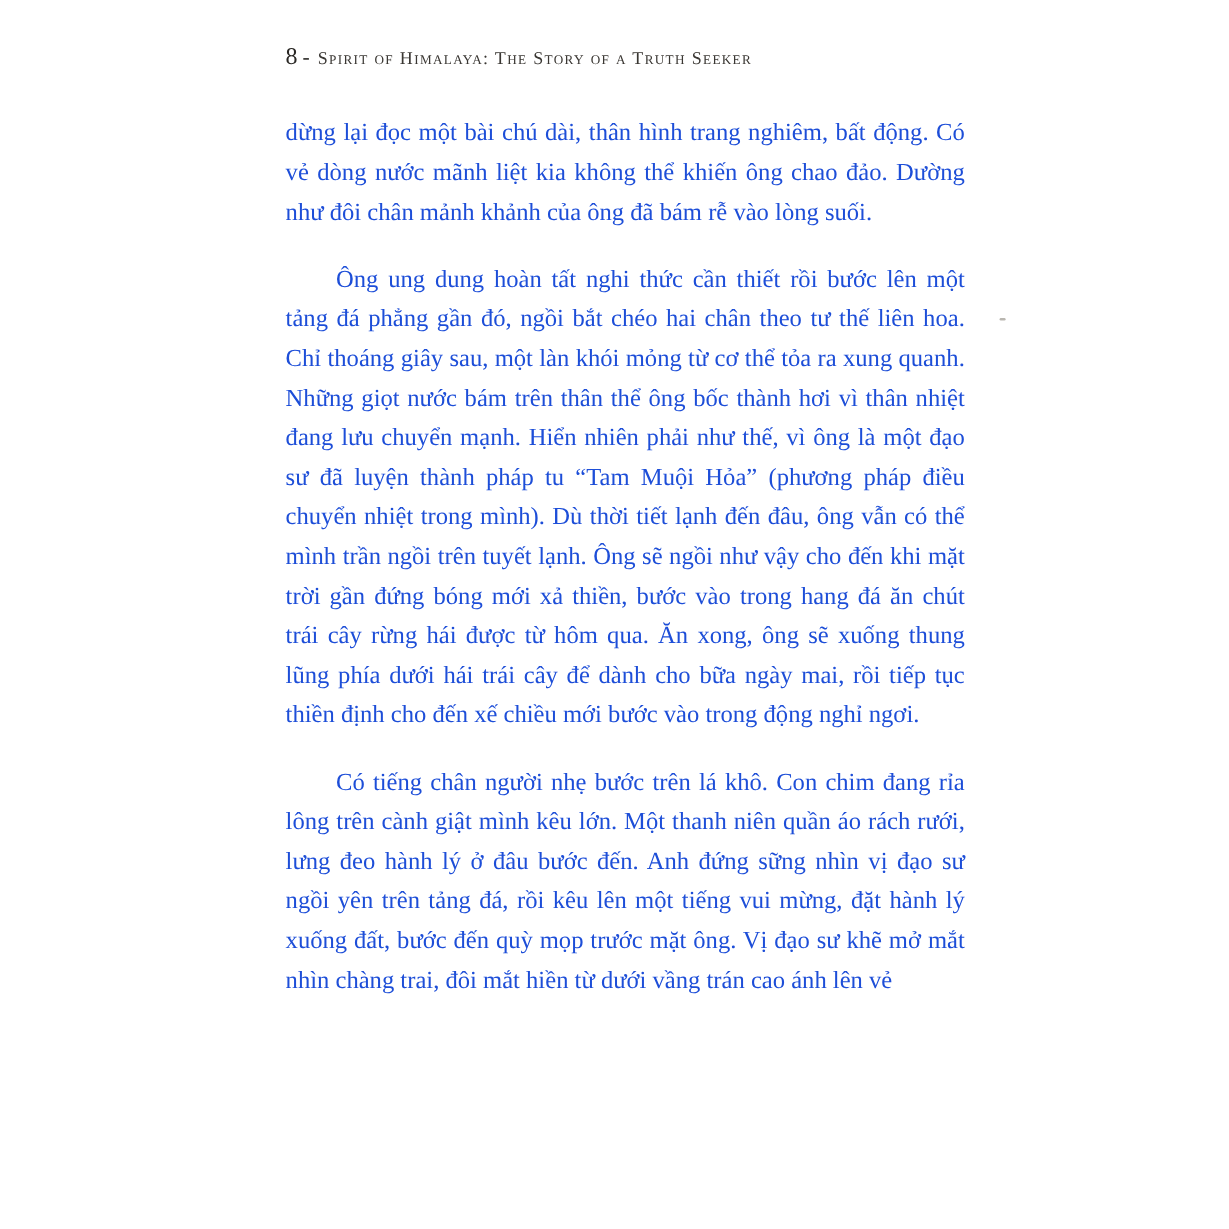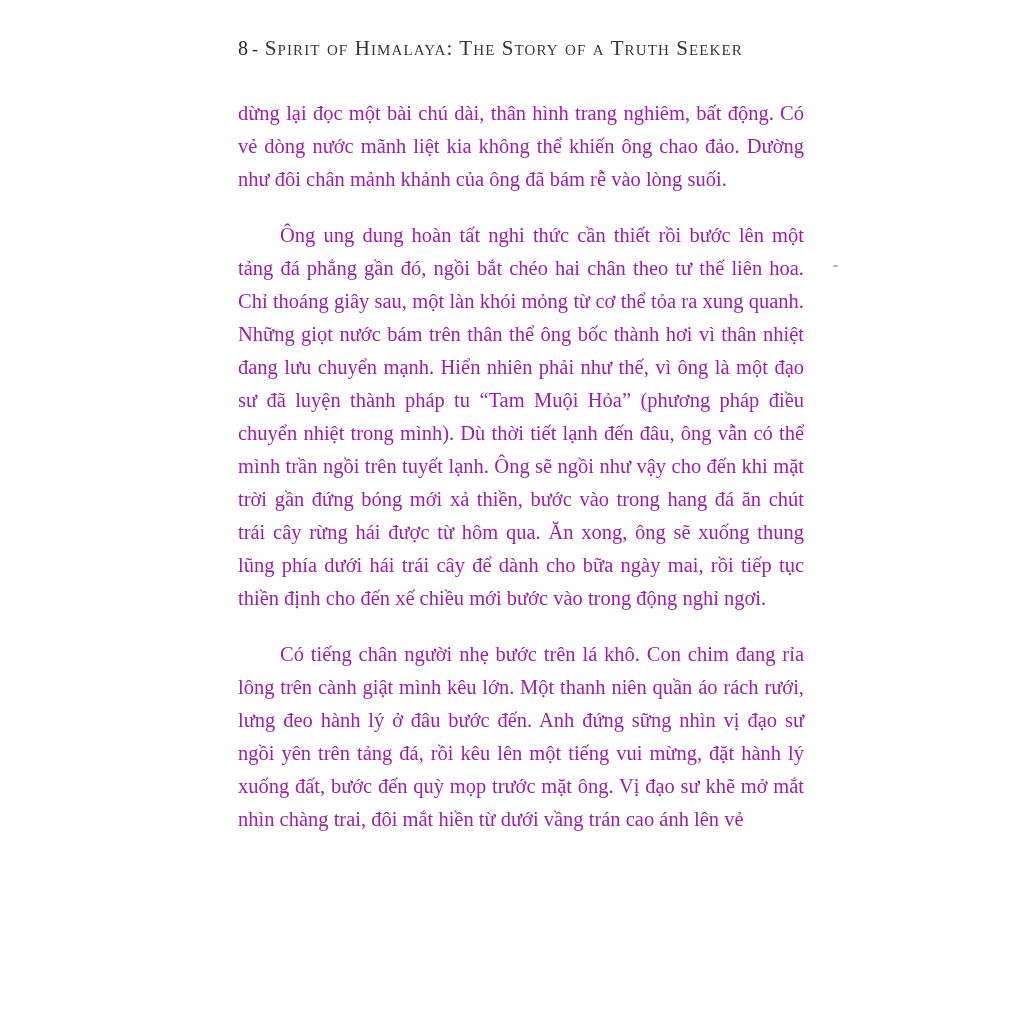--- a/index.html
+++ b/index.html
@@ -32,29 +32,29 @@
     letter-spacing: 0;
     color: #2a2825;
   }
   .running-header .sep {
     font-size: 18px;
     padding: 0 6px 0 4px;
     color: #2a2825;
   }
   .running-header .book-title {
     font-variant: small-caps;
-    font-size: 21px;
+    font-size: 15px;
     letter-spacing: 1.1px;
   }
   .page-body {
     margin-top: 36px;
     font-size: 20.5px;
     line-height: 33px;
     text-align: justify;
-    color: #a21caf;
+    color: #1d4ed8;
   }
   .page-body p {
     margin: 0 0 23px 0;
     text-indent: 42px;
   }
   .page-body p.no-indent {
     text-indent: 0;
   }
   .scan-speck {
     position: absolute;

